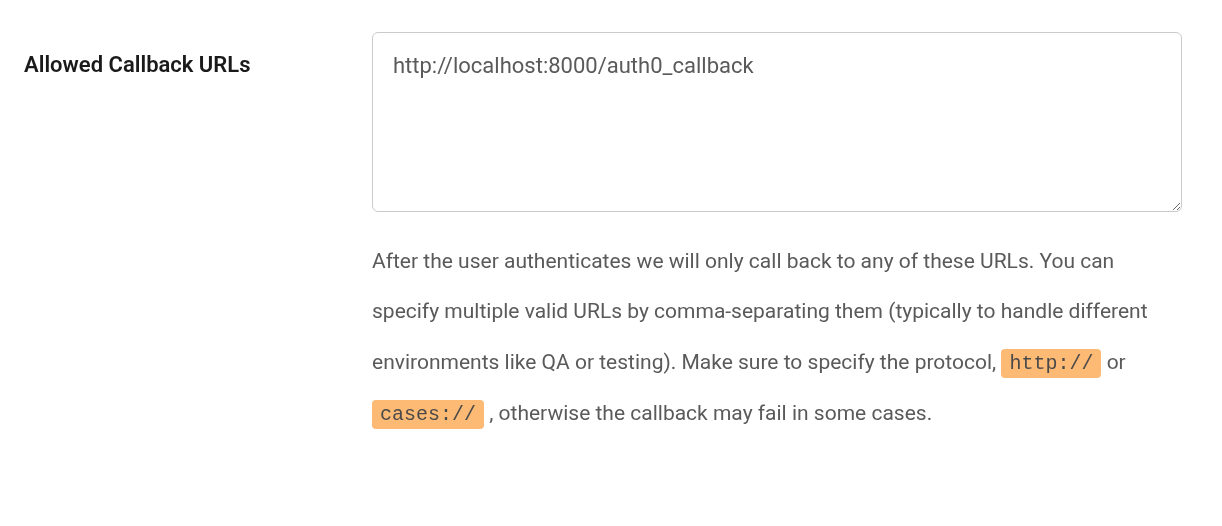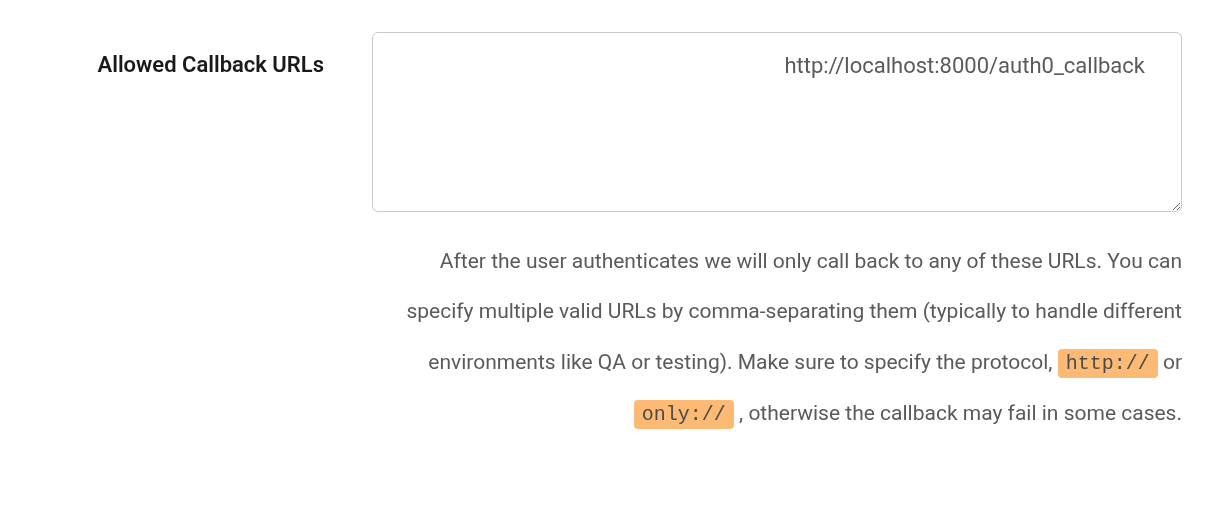--- a/index.html
+++ b/index.html
@@ -1,19 +1,18 @@
 <!DOCTYPE html>
 <html><head>
   <meta charset="utf-8">
   <style>
     * {
       box-sizing: border-box;
       margin: 0;
       padding: 0;
-      text-align: right;
     }
     body {
       font-family: -apple-system, BlinkMacSystemFont, "Segoe UI", Roboto, Helvetica, Arial, sans-serif;
       background: #ffffff;
       padding: 32px 24px;
       width: 1222px;
     }
     .field-row {
       display: flex;
       align-items: flex-start;
@@ -26,21 +25,21 @@
       color: #1a1a1a;
       padding-top: 20px;
     }
     .field-content {
       flex: 1;
       max-width: 810px;
     }
     .callback-textarea {
       width: 100%;
       min-height: 180px;
-      padding: 16px 36px;
+      padding: 16px 20px;
       border: 1px solid #c9cace;
       border-radius: 6px;
       font-size: 22px;
       font-family: -apple-system, BlinkMacSystemFont, "Segoe UI", Roboto, Helvetica, Arial, sans-serif;
       color: #5a5a5a;
       resize: vertical;
       line-height: 1.5;
       outline: none;
     }
     .help-text {
@@ -62,17 +61,17 @@
 <body>
 
 <div class="field-row">
   <div class="field-label">Allowed Callback URLs</div>
   <div class="field-content">
     <textarea class="callback-textarea" style="">http://localhost:8000/auth0_callback</textarea>
     <div class="help-text">
       <span>After the user authenticates we will only call back to any of these URLs. You can specify multiple valid URLs by comma-separating them (typically to handle different environments like QA or testing). Make sure to specify the protocol, </span>
       <code class="inline-code">http://</code>
       <span> or </span>
-      <code class="inline-code">only://</code>
+      <code class="inline-code">cases://</code>
       <span> , otherwise the callback may fail in some cases.</span>
     </div>
   </div>
 </div>
 
 </body></html>

